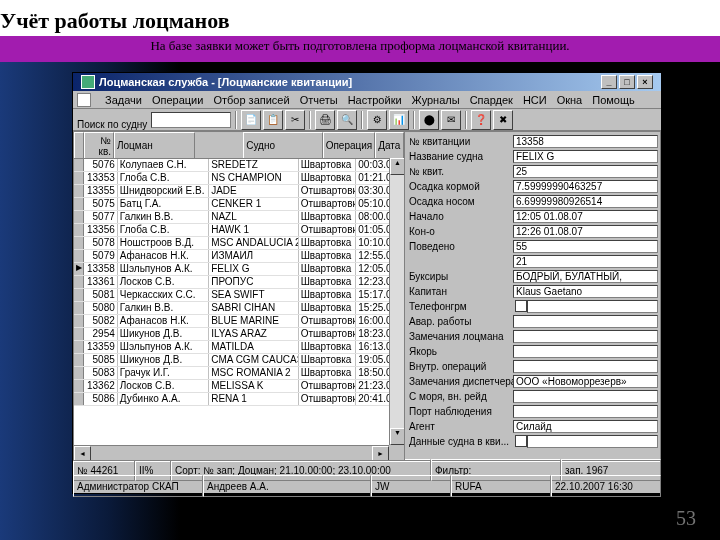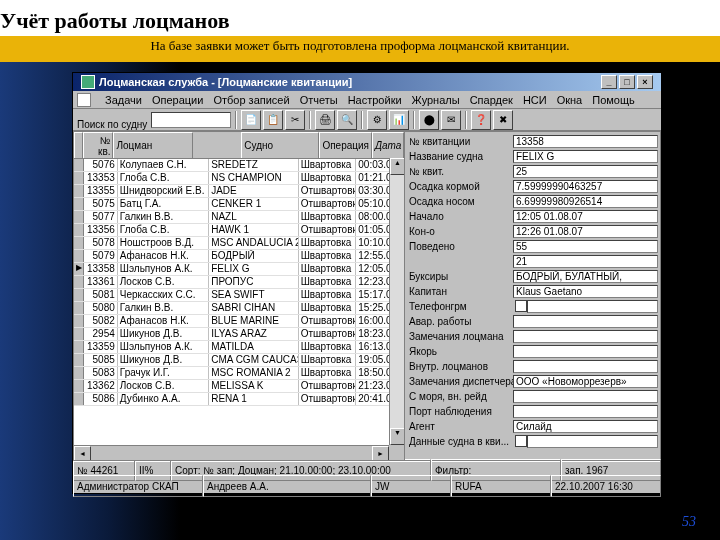--- a/index.html
+++ b/index.html
@@ -14,21 +14,21 @@
     text-align: left;
     color: #000;
     background: #fff;
     font-size: 22px;
     font-weight: bold;
     padding: 8px 0 2px;
   }
   .slide-sub {
     text-align: center;
     color: #000;
-    background: #eab308;
+    background: #a21caf;
     font-size: 13px;
     padding: 2px 0 8px;
   }
   .slide-top { background:#fff; width:100%; }
   .app {
     position: absolute;
     left: 72px; top: 72px;
     width: 590px;
     font-family: "MS Sans Serif", Tahoma, sans-serif;
     font-size: 10px;
@@ -99,21 +99,21 @@
   .c-id { width:34px; text-align:right; }
   .c-pilot { width:92px; }
   .c-ship { width:90px; }
   .c-op { width:58px; }
   .c-dt { width:48px; }
   .gh.sel { width:10px; }
   .gh.c-id { width:34px; }
   .gh.c-pilot { width:92px; }
   .gh.c-ship { width:90px;margin-left:48px; }
   .gh.c-op { width:58px; }
-  .gh.c-dt { width:32px;font-style:italic; }
+  .gh.c-dt { width:32px; }
   .gscroll-h {
     position:absolute; bottom:0; left:0; right:15px; height:15px; background:#c0c0c0;
     border-top:1px solid #808080;
   }
   .gscroll-h::before { content:"◄"; position:absolute; left:0; width:15px; height:13px; background:#c0c0c0; border:1px solid #fff; border-right-color:#404040; border-bottom-color:#404040; font-size:7px; text-align:center; line-height:13px; }
   .gscroll-h::after { content:"►"; position:absolute; right:0; width:15px; height:13px; background:#c0c0c0; border:1px solid #fff; border-right-color:#404040; border-bottom-color:#404040; font-size:7px; text-align:center; line-height:13px; }
   .gscroll-v {
     position:absolute; top:26px; right:0; bottom:15px; width:15px; background:#dcdcdc;
     border-left:1px solid #808080;
   }
@@ -137,23 +137,22 @@
   .statusbar {
     background:#c0c0c0; height:32px; border-top:1px solid #fff;
     font-size:10px; color:#000;
   }
   .statusrow { display:flex; height:16px; align-items:center; }
   .statuscell {
     border:1px solid #808080; border-top-color:#fff; border-left-color:#fff;
     height:22px; padding:0 3px; display:flex; align-items:center; white-space:nowrap; overflow:hidden;
   }
   .page-num {
-    position:absolute; right:24px; bottom:10px; color:#1d4ed8; font-size:14px;
+    position:absolute; right:24px; bottom:10px; color:#737373; font-size:20px;
     font-family:"Times New Roman", serif;
-    font-style:italic;
   }
 </style>
 </head>
 <body>
 
 <div class="slide-top">
   <div class="slide-title">Учёт работы лоцманов</div>
   <div class="slide-sub">На базе заявки может быть подготовлена проформа лоцманской квитанции.</div>
 </div>
 
@@ -268,21 +267,21 @@
             <span class="c-id">5078</span>
             <span class="c-pilot">Ношстроов В.Д.</span>
             <span class="c-ship">MSC ANDALUCIA 2</span>
             <span class="c-op">Швартовка</span>
             <span class="c-dt">10:10.01</span>
           </div>
           <div class="grow">
             <span class="sel"></span>
             <span class="c-id">5079</span>
             <span class="c-pilot">Афанасов Н.К.</span>
-            <span class="c-ship">БОДРЫЙ</span>
+            <span class="c-ship">ИЗМАИЛ</span>
             <span class="c-op">Швартовка</span>
             <span class="c-dt">12:55.01</span>
           </div>
           <div class="grow">
             <span class="sel">▶</span>
             <span class="c-id">13358</span>
             <span class="c-pilot">Шэльпунов А.К.</span>
             <span class="c-ship">FELIX G</span>
             <span class="c-op">Швартовка</span>
             <span class="c-dt">12:05.01</span>
@@ -429,21 +428,21 @@
         </div>
         <div class="side-row">
           <div class="side-label">Замечания лоцмана</div>
           <div class="side-val"></div>
         </div>
         <div class="side-row">
           <div class="side-label">Якорь</div>
           <div class="side-val"></div>
         </div>
         <div class="side-row">
-          <div class="side-label">Внутр. лоцманов</div>
+          <div class="side-label">Внутр. операций</div>
           <div class="side-val"></div>
         </div>
         <div class="side-row">
           <div class="side-label">Замечания диспетчера</div>
           <div class="side-val">ООО «Новоморрезерв»</div>
         </div>
         <div class="side-row">
           <div class="side-label">С моря, вн. рейд</div>
           <div class="side-val"></div>
         </div>

